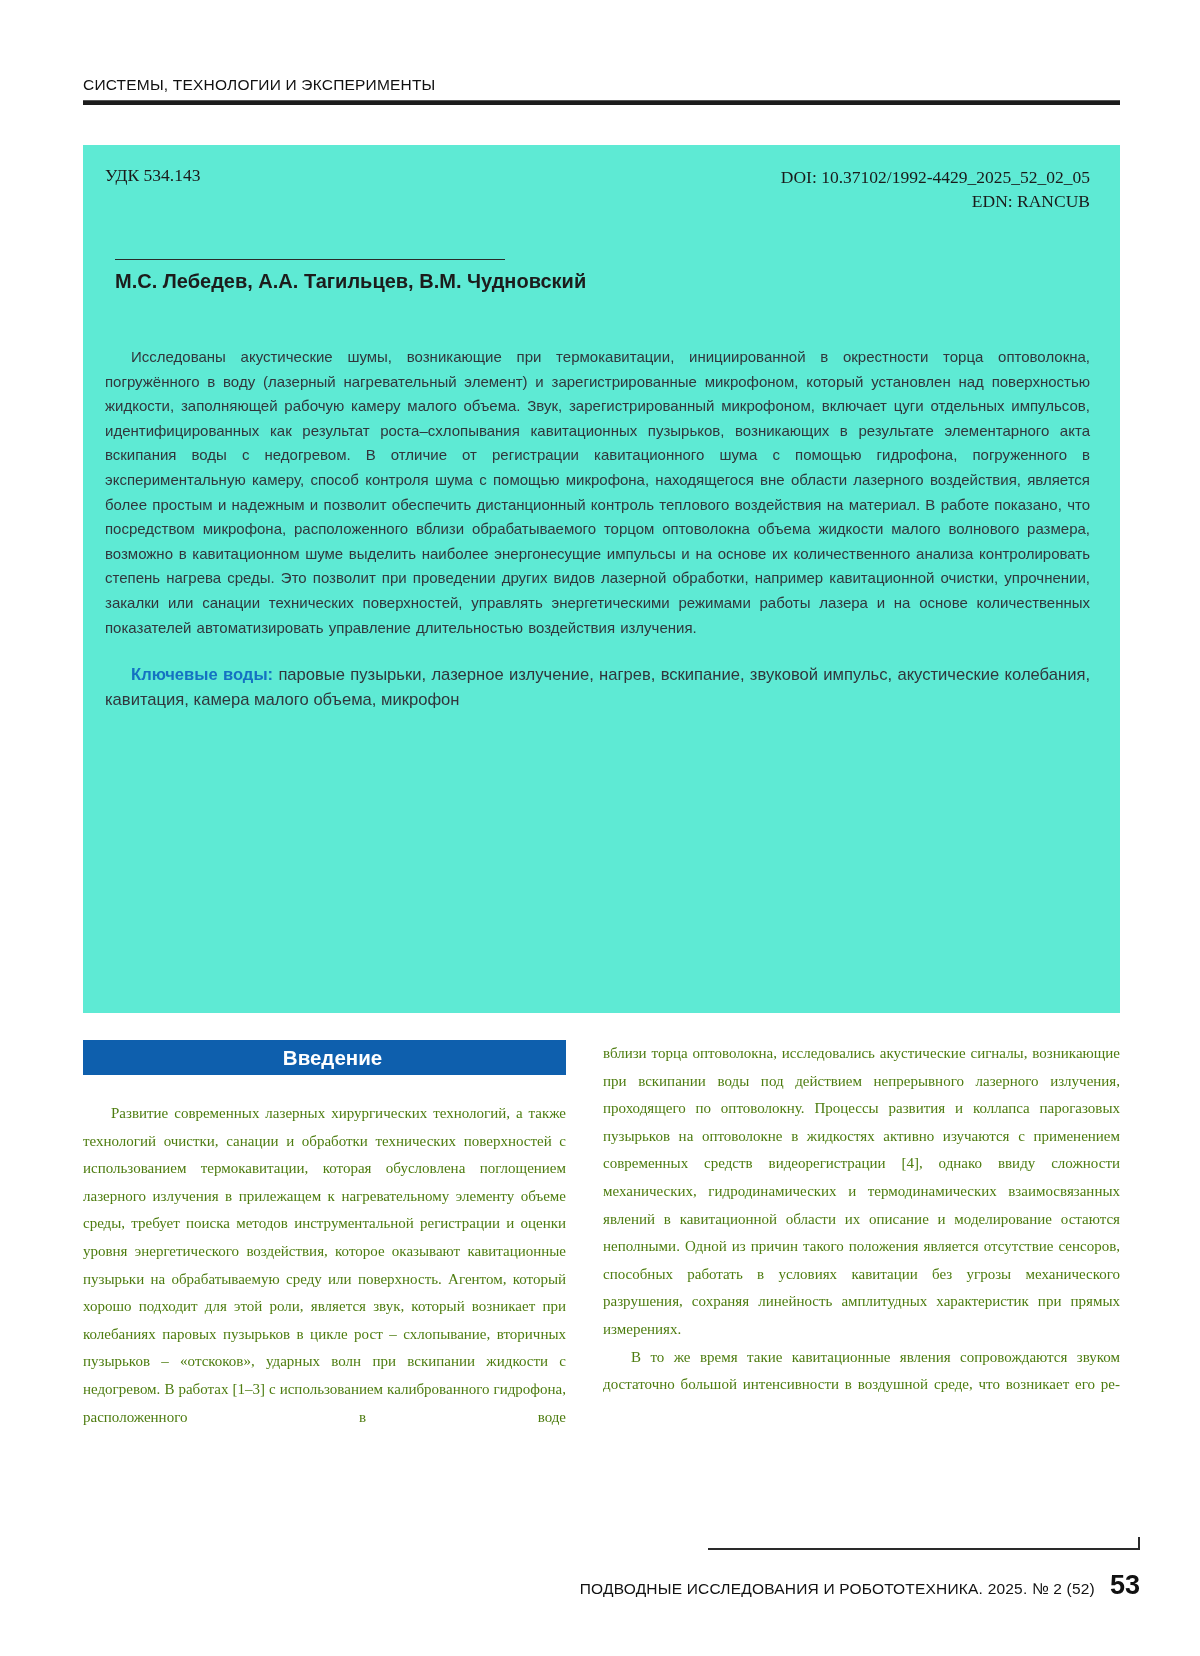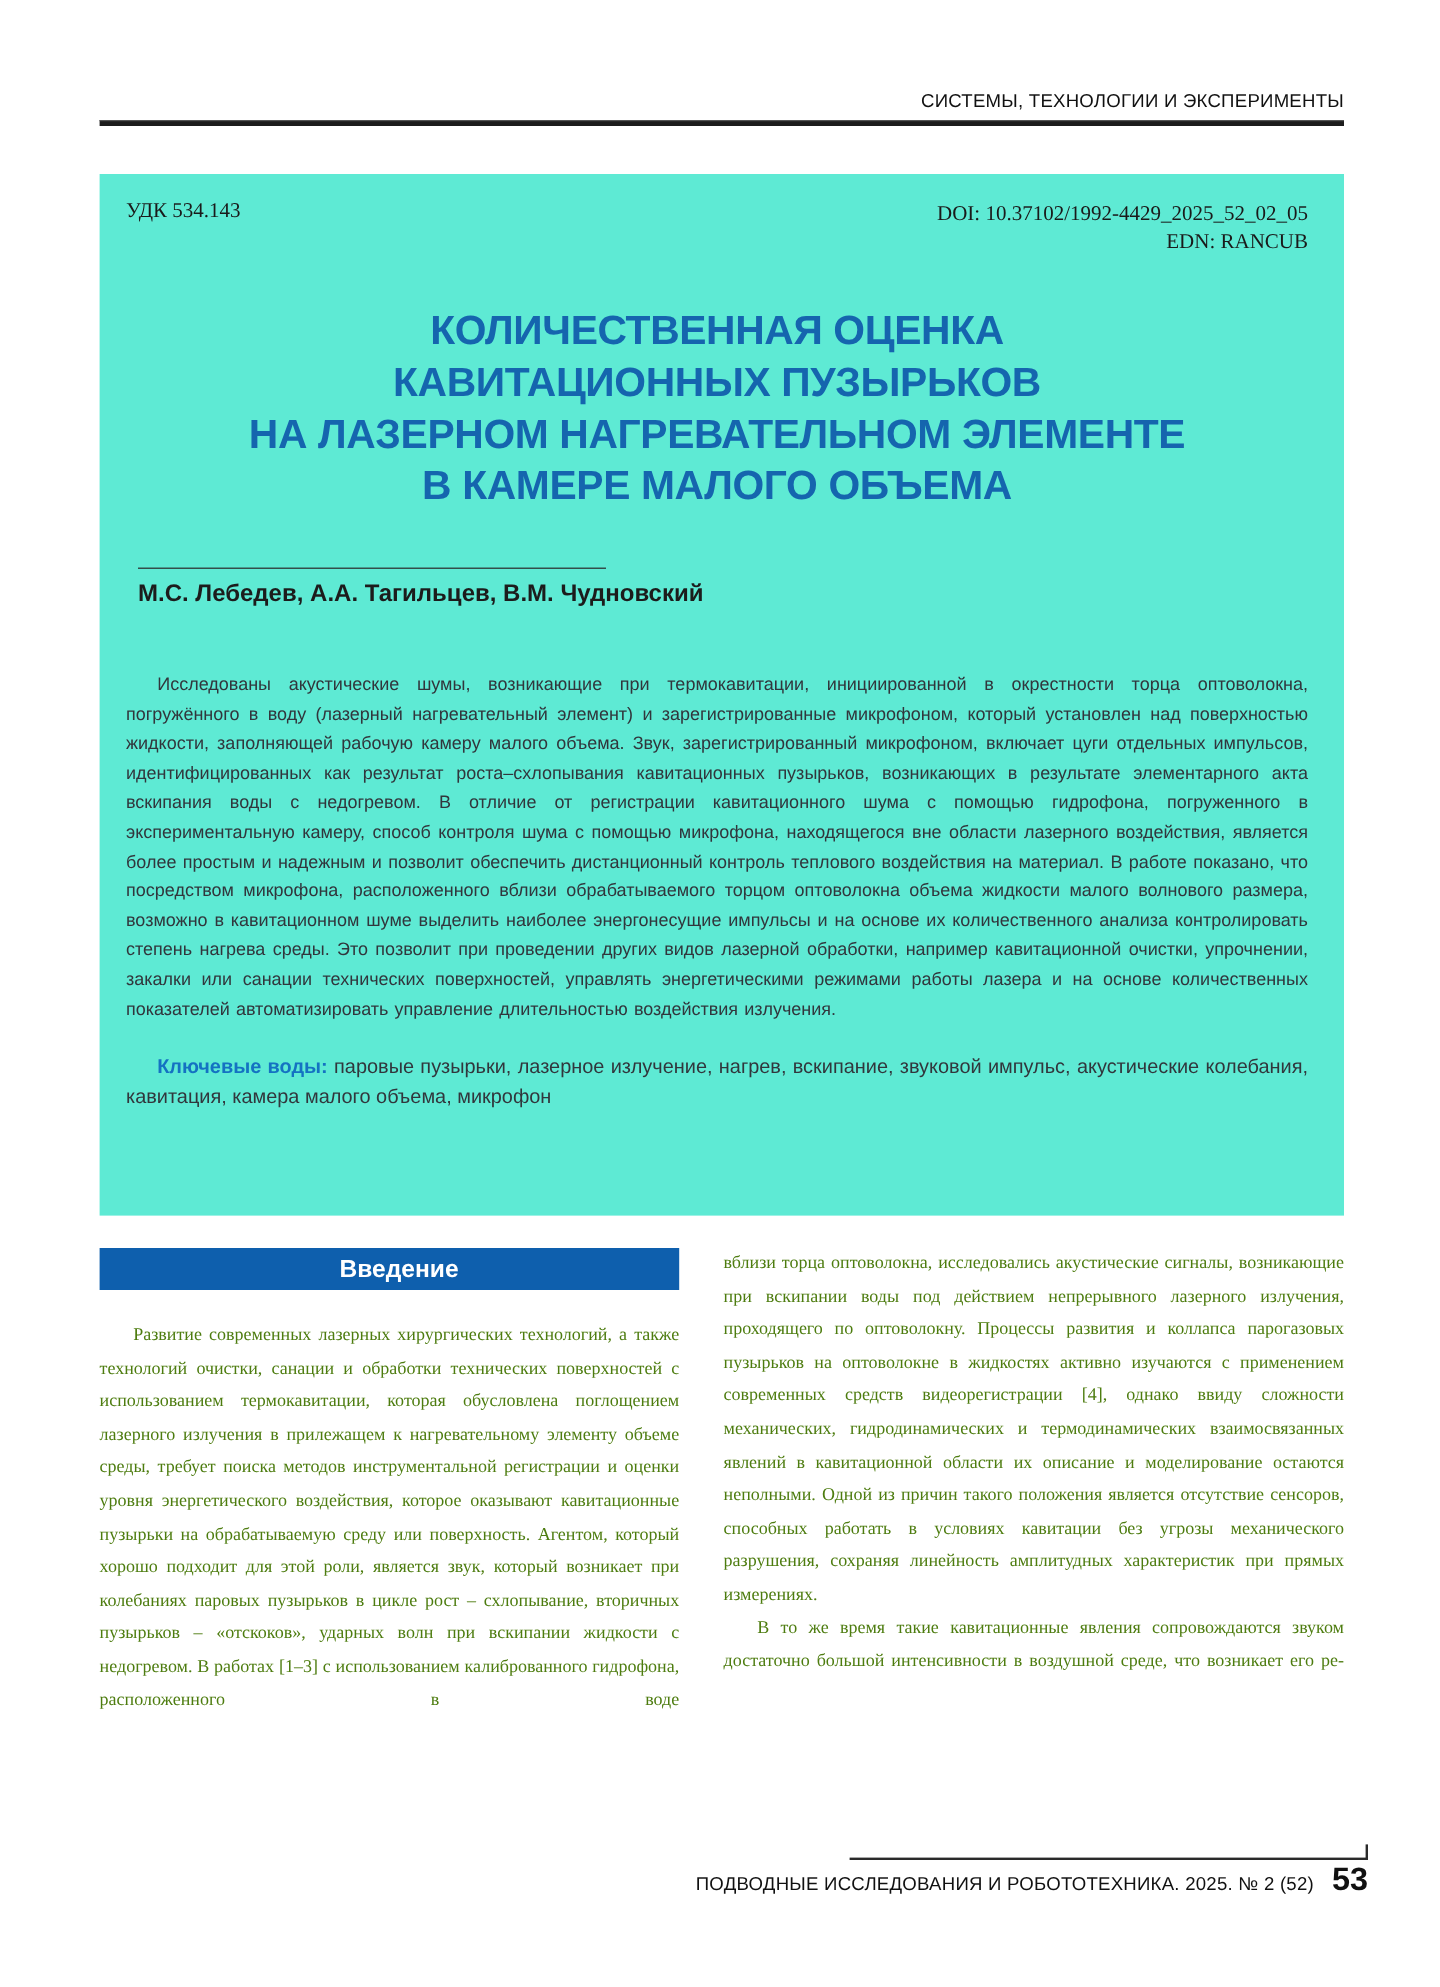--- a/index.html
+++ b/index.html
@@ -8,21 +8,20 @@
     width:1200px;height:1656px;
     background:#ffffff;
     font-family:"Liberation Serif",serif;
     color:#1a1a1a;
     overflow:hidden;
     box-sizing:border-box;
   }
   
   .running-head{
     position:absolute;top:76px;left:83px;right:80px;
-    text-align:right;
     font-family:"Liberation Sans",sans-serif;
     font-size:15.5px;letter-spacing:.2px;color:#111;
   }
   .head-rule{
     position:absolute;top:100px;left:83px;right:80px;
     height:4px;background:#1c1c1c;
     border-top:1px solid #555;
   }
   
   .hero{
@@ -98,21 +97,21 @@
     text-align:justify;
     text-indent:28px;
   }
   .col-left .body-par{margin-top:25px;}
   .col-right .body-par + .body-par{margin-top:0;}
   .justify-last{text-align-last:justify;}
   
   .footer{
     position:absolute;top:1548px;right:60px;width:432px;
     border-top:2px solid #2a2a2a;
-    padding-top:1px;
+    padding-top:20px;
     display:flex;justify-content:flex-end;align-items:baseline;gap:15px;
   }
   .footer::before{
     content:"";position:absolute;right:0;top:-13px;width:2px;height:13px;background:#2a2a2a;
   }
   .journal-line{
     font-family:"Liberation Sans",sans-serif;
     font-size:15.5px;color:#111;letter-spacing:.2px;
     white-space:nowrap;
   }
@@ -131,24 +130,20 @@
 
   <div class="hero">
     <div class="meta-row">
       <div class="meta-left">УДК 534.143</div>
       <div class="meta-right">
         <div>DOI: 10.37102/1992-4429_2025_52_02_05</div>
         <div>EDN: RANCUB</div>
       </div>
     </div>
 
-    <div class="article-title">КОЛИЧЕСТВЕННАЯ ОЦЕНКА
-КАВИТАЦИОННЫХ ПУЗЫРЬКОВ
-НА ЛАЗЕРНОМ НАГРЕВАТЕЛЬНОМ ЭЛЕМЕНТЕ
-В КАМЕРЕ МАЛОГО ОБЪЕМА</div>
 
     <div class="authors-rule"></div>
     <div class="authors-line">М.С. Лебедев, А.А. Тагильцев, В.М. Чудновский</div>
 
     <p class="abstract">Исследованы акустические шумы, возникающие при термокавитации, инициированной в окрестности торца оптоволокна, погружённого в воду (лазерный нагревательный элемент) и зарегистрированные микрофоном, который установлен над поверхностью жидкости, заполняющей рабочую камеру малого объема. Звук, зарегистрированный микрофоном, включает цуги отдельных импульсов, идентифицированных как результат роста–схлопывания кавитационных пузырьков, возникающих в результате элементарного акта вскипания воды с недогревом. В отличие от регистрации кавитационного шума с помощью гидрофона, погруженного в экспериментальную камеру, способ контроля шума с помощью микрофона, находящегося вне области лазерного воздействия, является более простым и надежным и позволит обеспечить дистанционный контроль теплового воздействия на материал. В работе показано, что посредством микрофона, расположенного вблизи обрабатываемого торцом оптоволокна объема жидкости малого волнового размера, возможно в кавитационном шуме выделить наиболее энергонесущие импульсы и на основе их количественного анализа контролировать степень нагрева среды. Это позволит при проведении других видов лазерной обработки, например кавитационной очистки, упрочнении, закалки или санации технических поверхностей, управлять энергетическими режимами работы лазера и на основе количественных показателей автоматизировать управление длительностью воздействия излучения.</p>
 
     <p class="keywords"><span class="kw-label">Ключевые воды:</span><span> паровые пузырьки, лазерное излучение, нагрев, вскипание, звуковой импульс, акустические колебания, кавитация, камера малого объема, микрофон</span></p>
   </div>
 
   <div class="intro">

